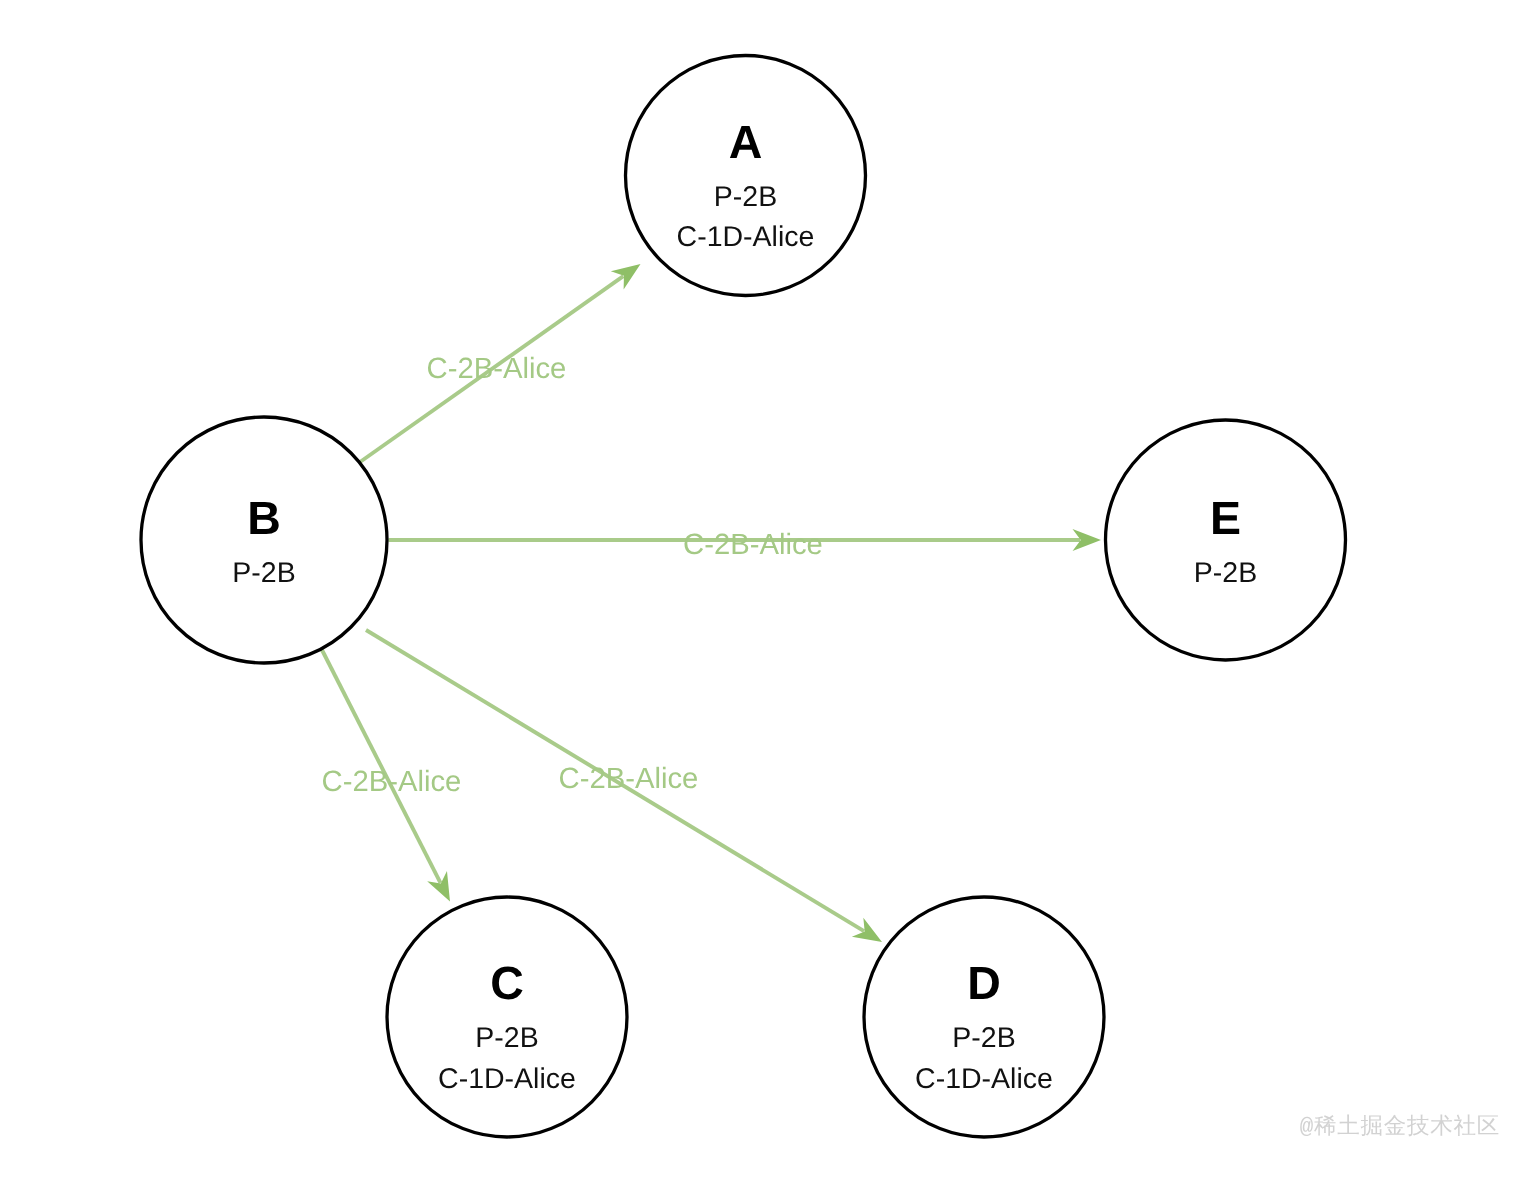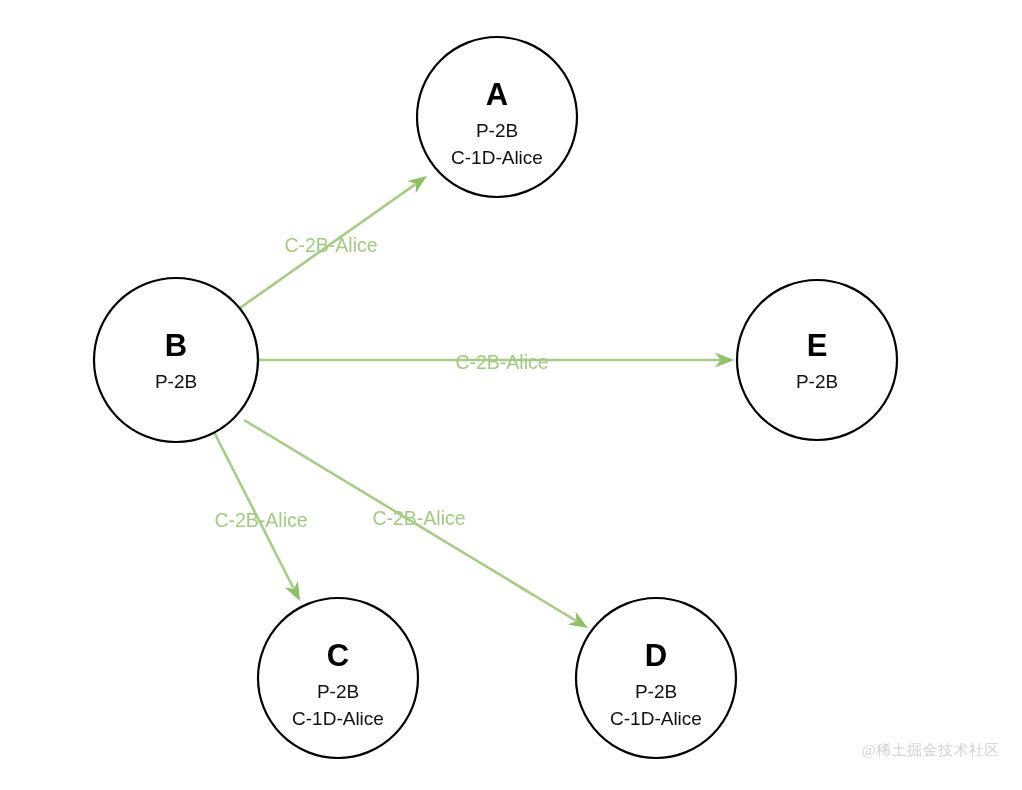--- a/index.html
+++ b/index.html
@@ -54,21 +54,21 @@
   .edge-label {
     font-family: "Liberation Sans", sans-serif;
     font-size: 19.5px;
     fill: #a4c985;
     text-anchor: middle;
   }
   .watermark {
     position: absolute;
     right: 22px;
     bottom: 30px;
-    font-family: Liberation Serif, serif;
+    font-family: Liberation Mono, monospace;
     font-size: 15px;
     color: #d2d2d2;
     letter-spacing: 0.5px;
     white-space: nowrap;
     user-select: none;
     margin-left: 35px;
   }
 </style>
 </head>
 <body>

